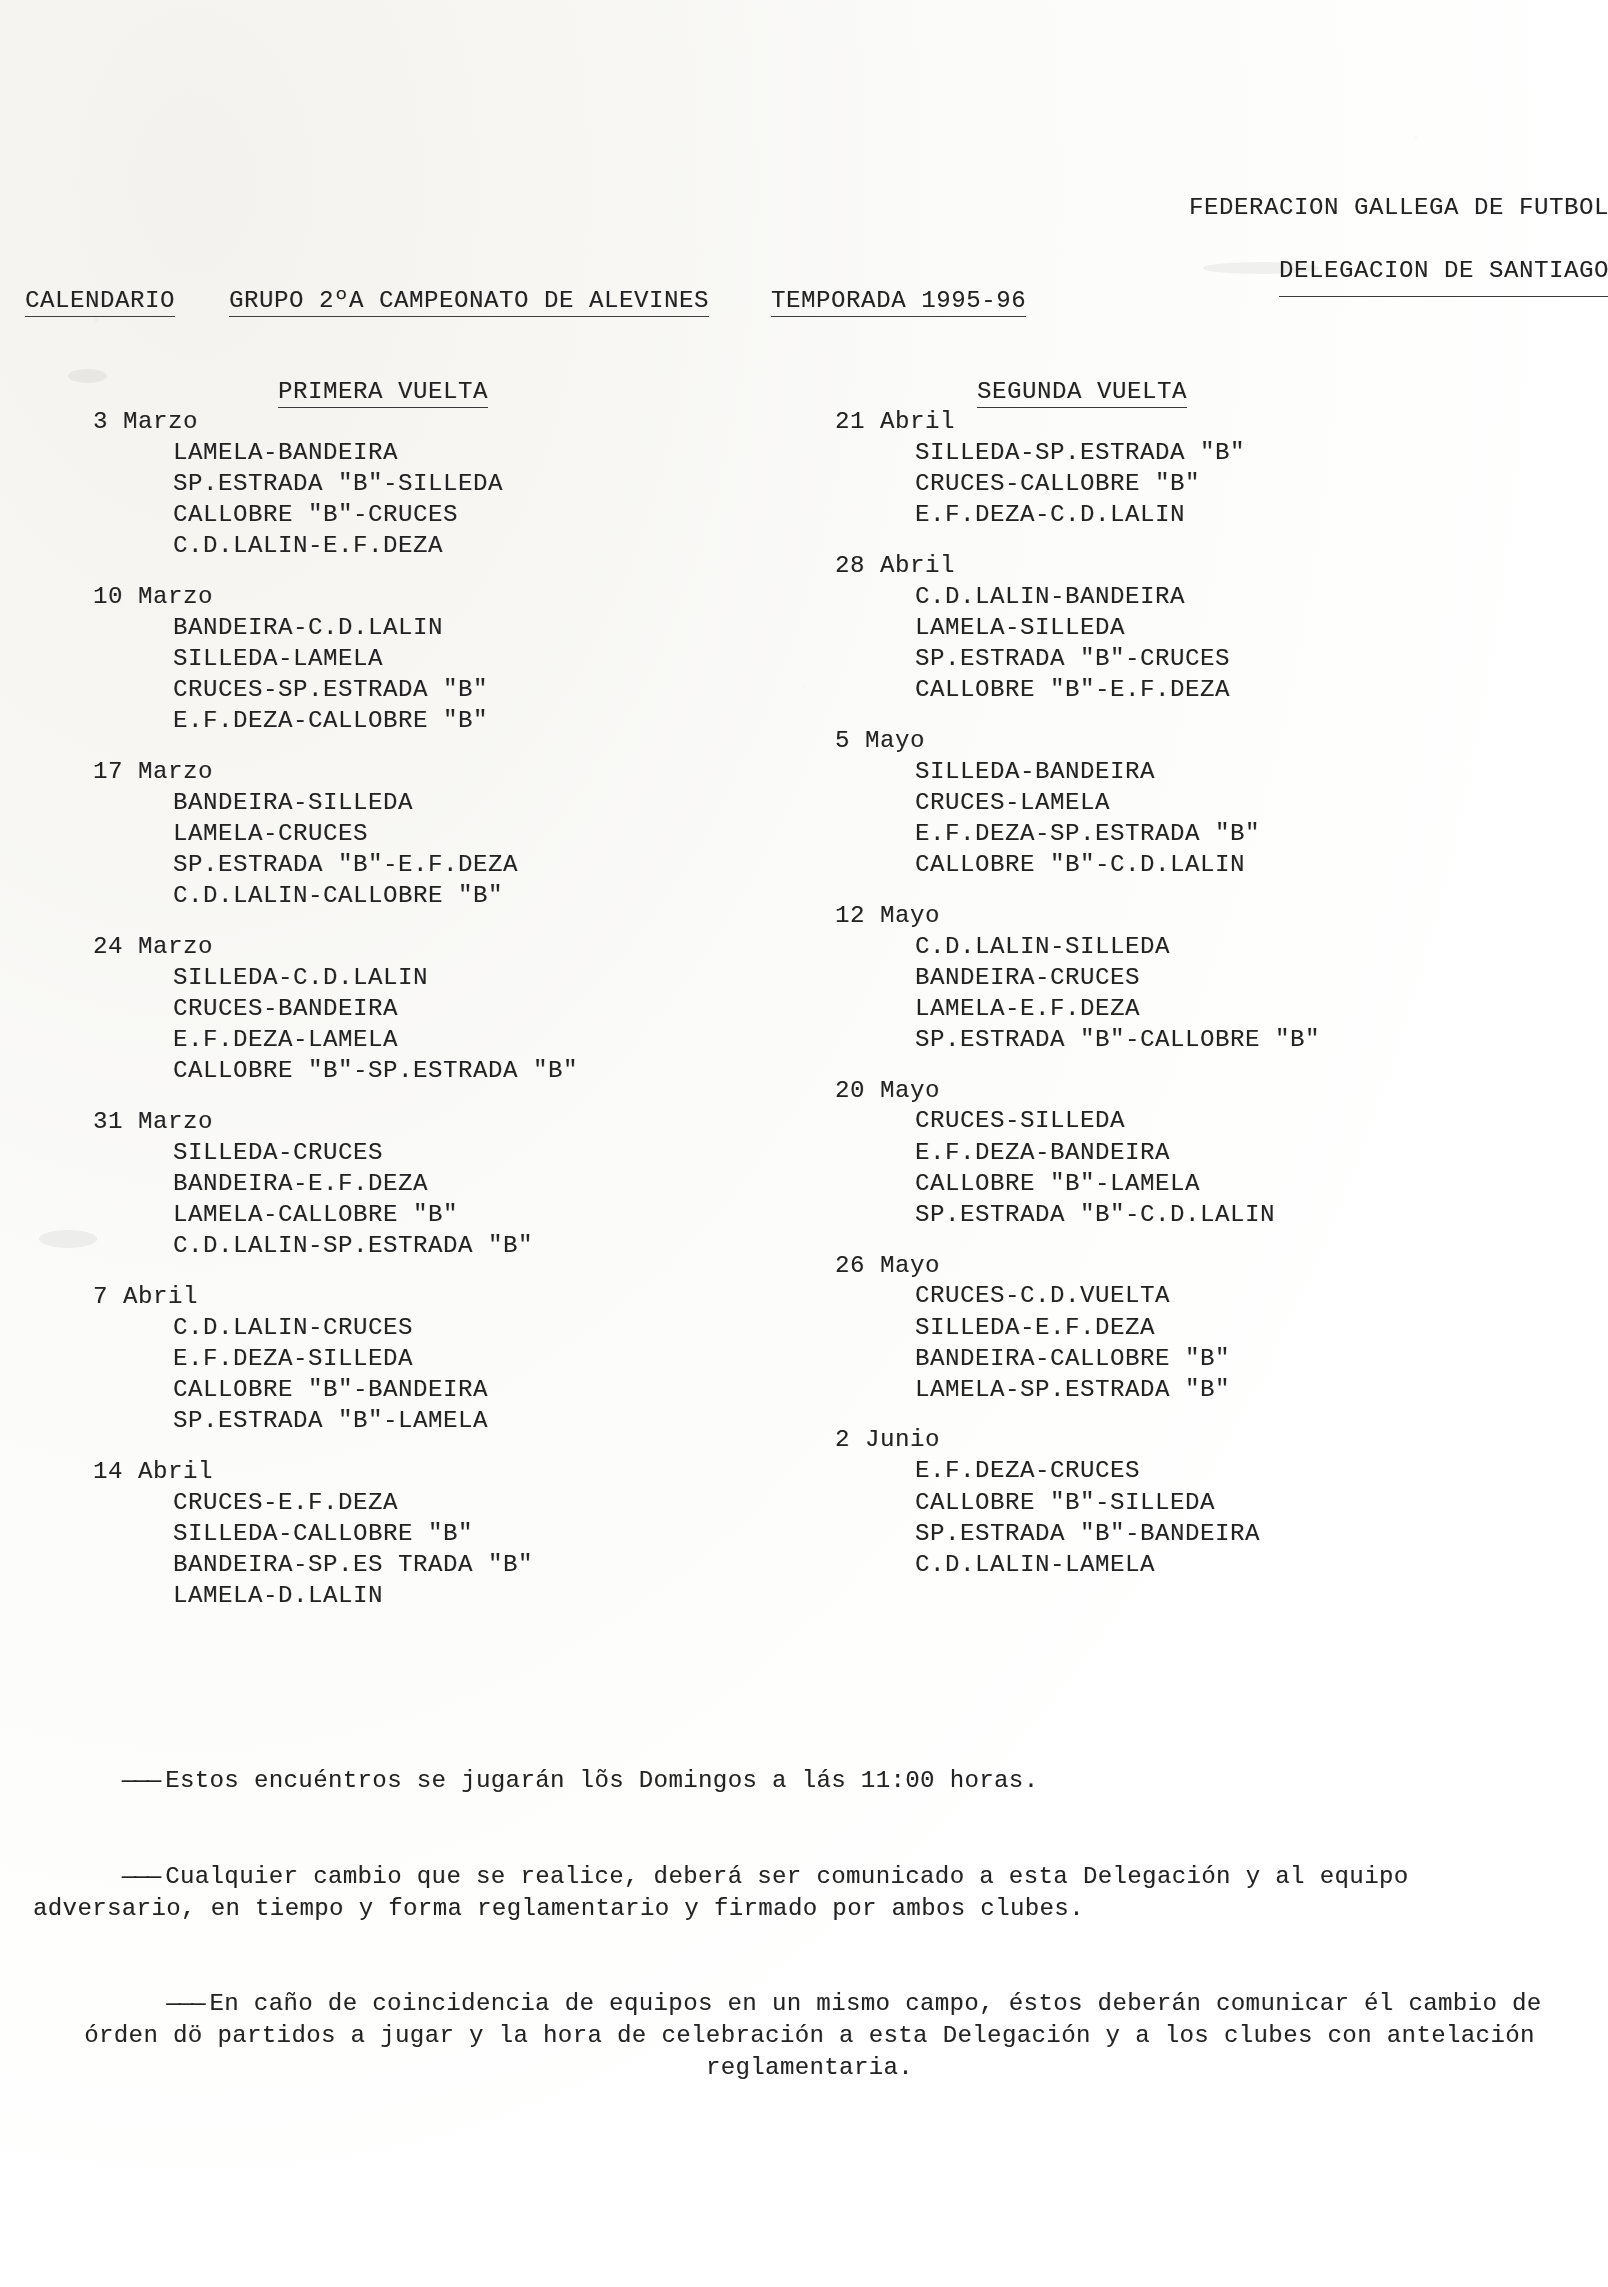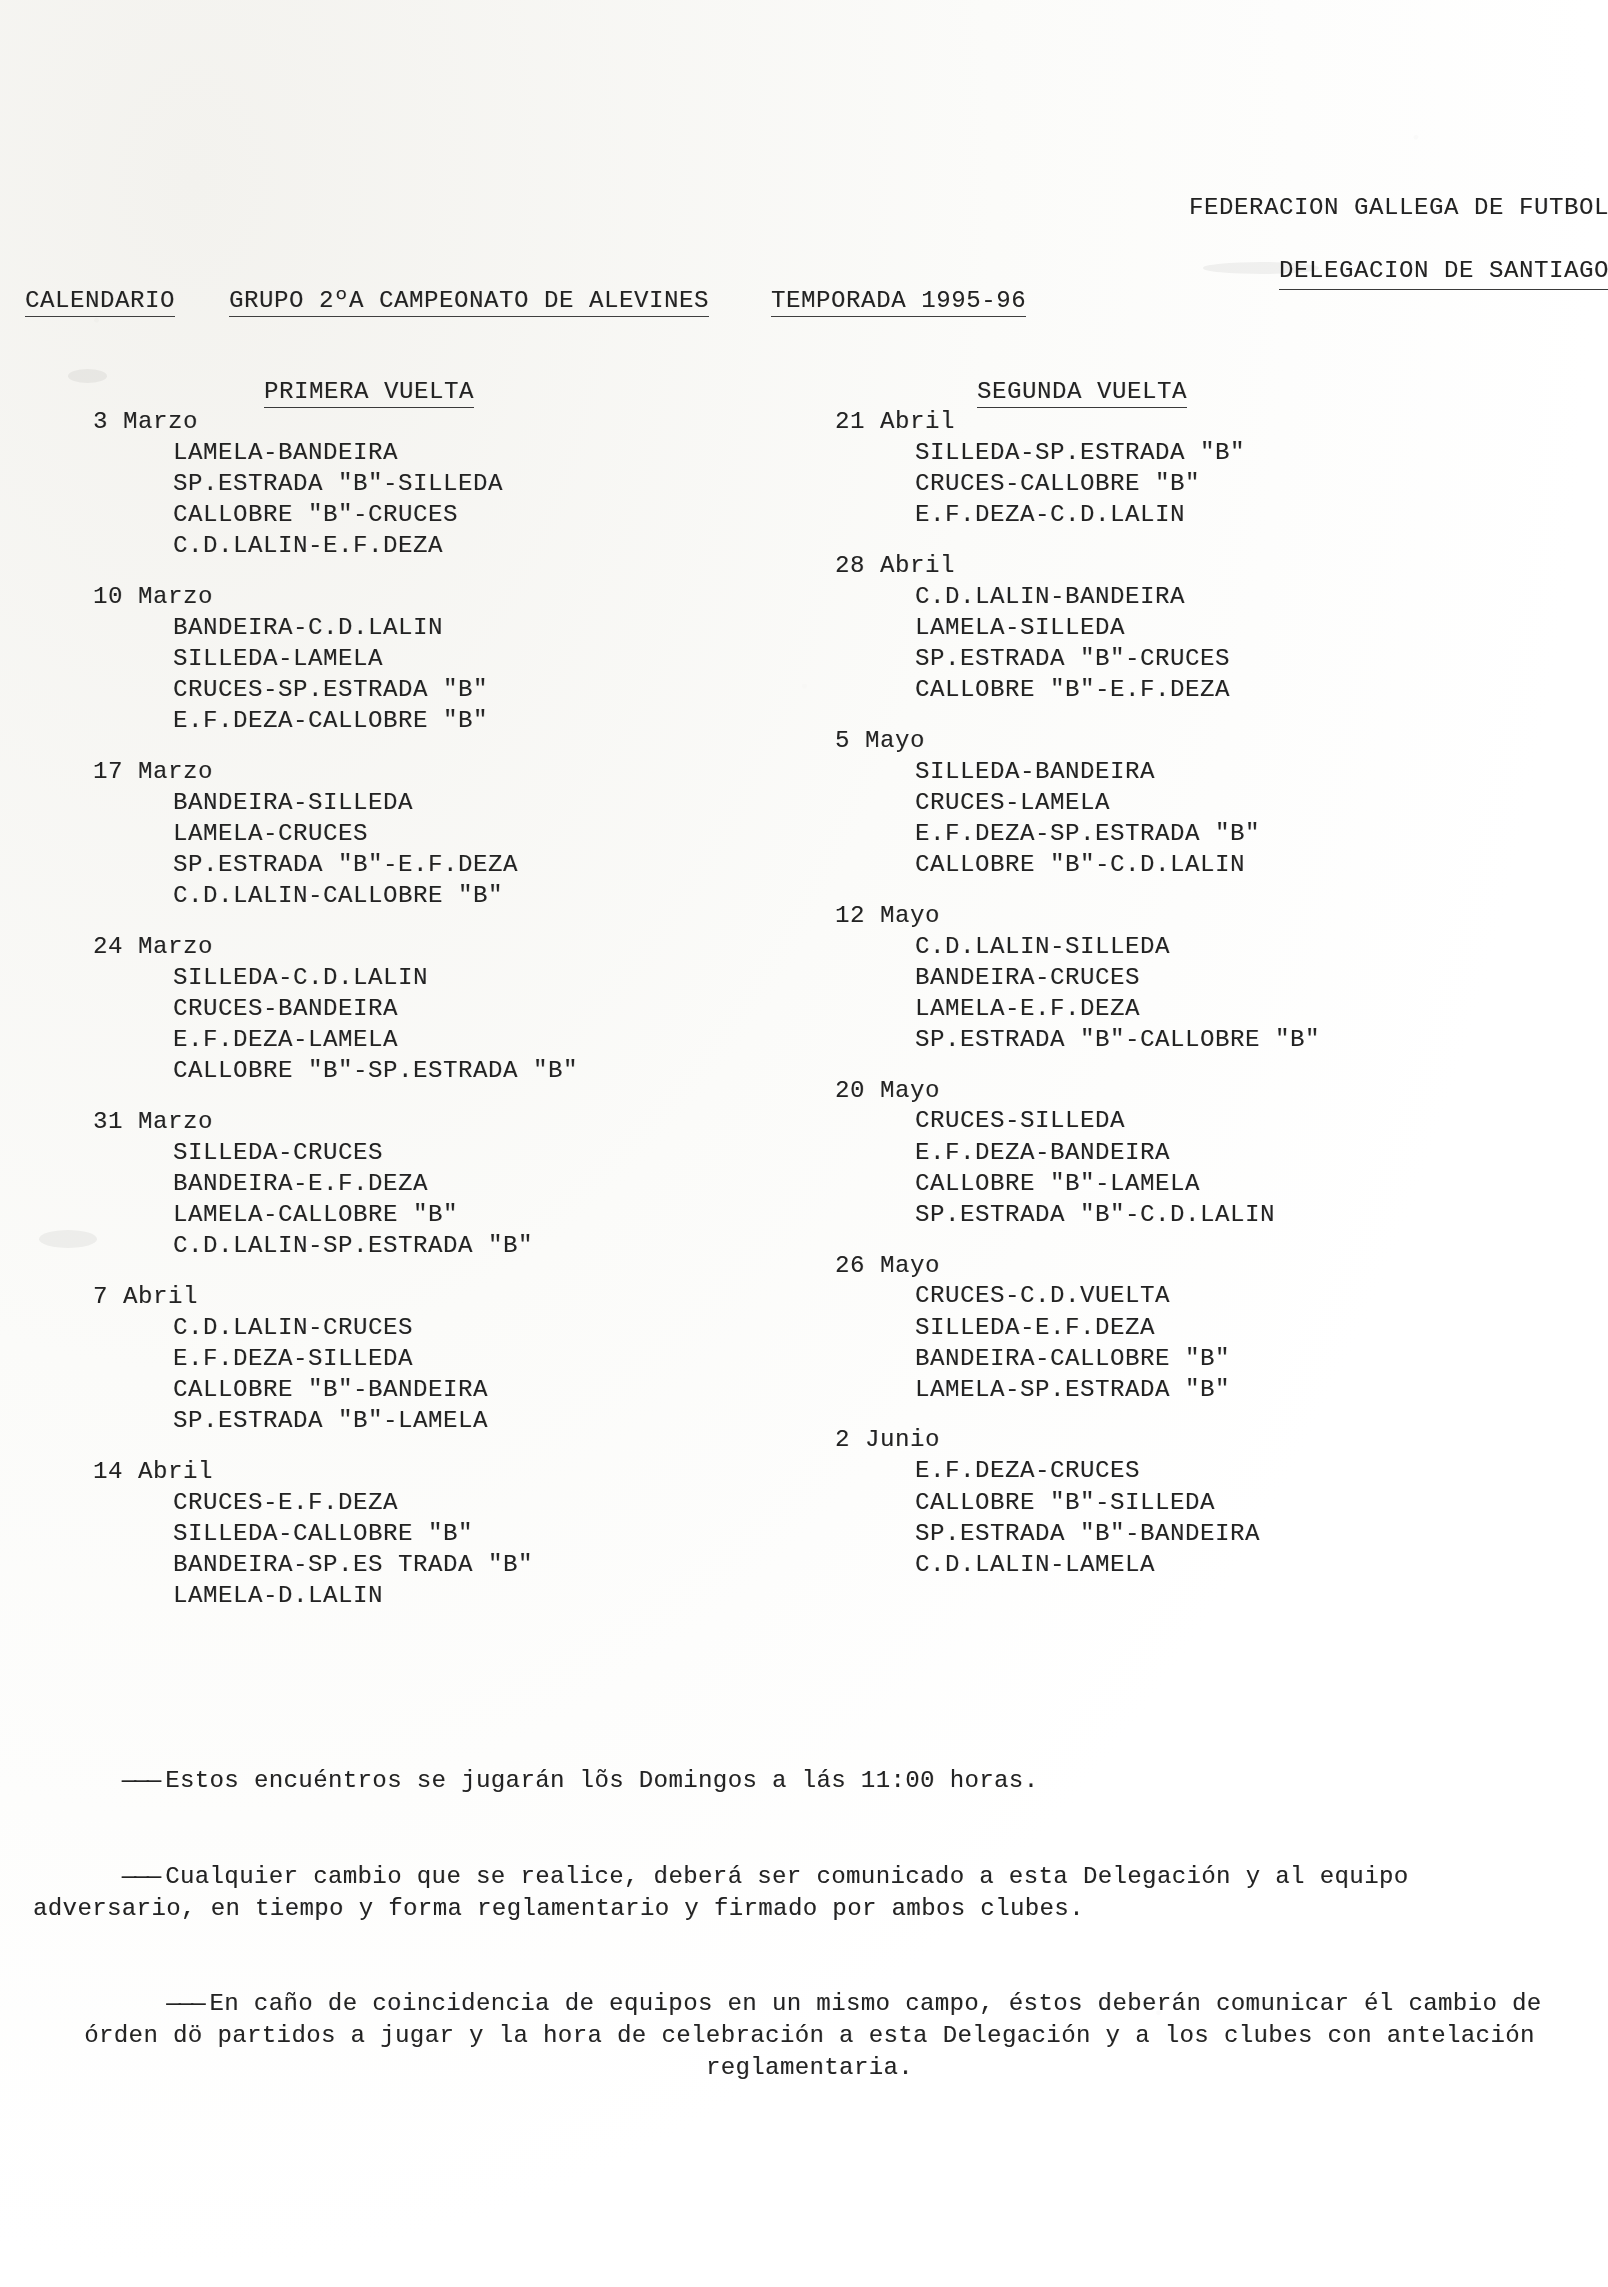--- a/index.html
+++ b/index.html
@@ -50,21 +50,21 @@
   }
 
   .hdr-title {
     position: absolute;
     left: 0; right: 0;
     text-align: right;
     font-size: 24px;
   }
   .hdr1 { top: 194px; }
   .hdr2 { top: 230px; }
-  .hdr2 .u { border-bottom: 1.9px solid #3a3a3a; padding-bottom: 5px; }
+  .hdr2 .u { border-bottom: 1.9px solid #3a3a3a; padding-bottom: 12px; }
 
   .calrow {
     position: absolute;
     top: 287px;
     left: 25px;
     right: 29px;
     font-size: 24px;
     display: flex;
     justify-content: flex-start;
     align-items: baseline;
@@ -79,21 +79,21 @@
 
   .vuelta {
     position: absolute;
     font-size: 24px;
     top: 351px;
   }
   .vuelta span {
     border-bottom: 1.9px solid #3a3a3a;
     padding-bottom: 1.9px;
   }
-  .v-left { left: 204px; }
+  .v-left { left: 218px; }
   .v-right { left: 917px; }
 
   .col {
     position: absolute;
     top: 408px;
   }
   .col-left { left: 93px; width: 679px; }
   .col-right { left: 835px; width: 737px; }
 
   .jornada {

